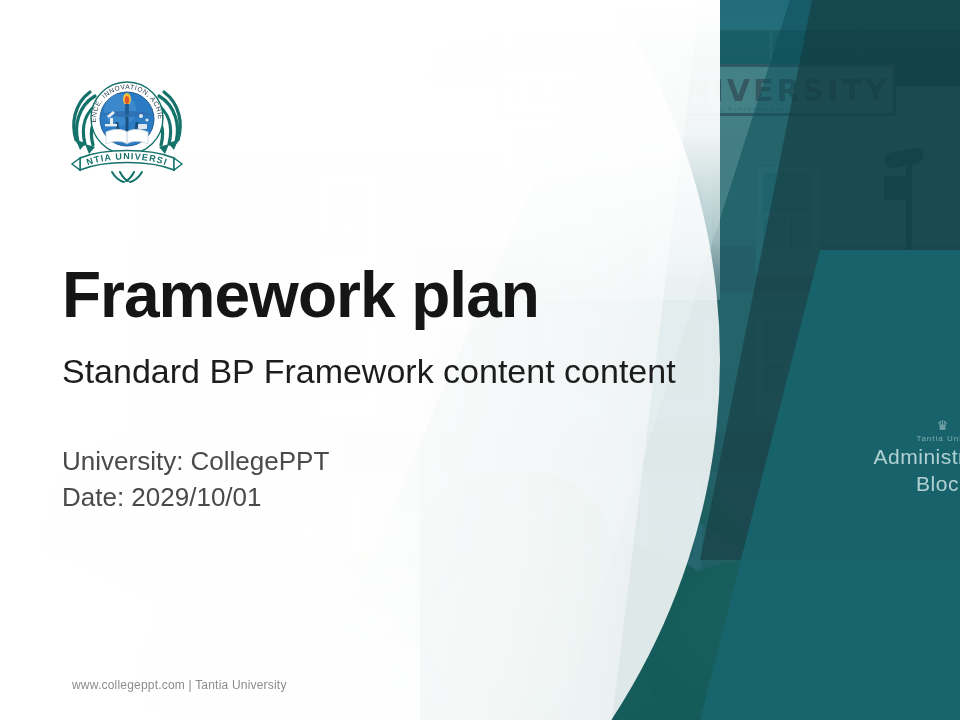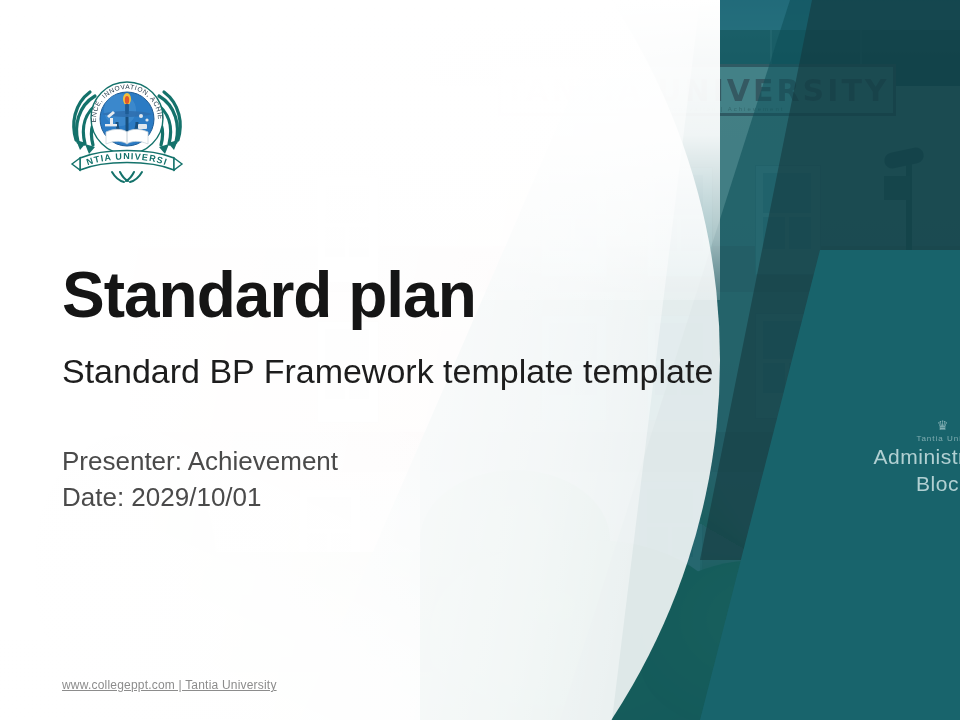--- a/index.html
+++ b/index.html
@@ -302,26 +302,25 @@
   }
   .date {
     position: absolute;
     left: 62px; top: 482px;
     font-size: 26px;
     color: #4a4a4a;
     white-space: nowrap;
   }
   .footer {
     position: absolute;
-    left: 62px; top: 678px;
+    left: 72px; top: 678px;
     font-size: 12px;
     color: #8c8c8c;
     letter-spacing: 0.2px;
     white-space: nowrap;
-    text-decoration: underline;
   }
 </style>
 </head>
 <body>
 
 <div id="slide">
 
   <div class="photo">
     <div class="sky"></div>
 
@@ -506,19 +505,19 @@
 
       <g fill="none" stroke="#14726b" stroke-width="2" stroke-linecap="round">
         <path d="M50 106 C54 113 58 115 62 116"></path>
         <path d="M58 106 C61 112 64 114 66 115"></path>
         <path d="M80 106 C76 113 72 115 68 116"></path>
         <path d="M72 106 C69 112 66 114 64 115"></path>
       </g>
     </svg>
   </div>
 
-  <div class="title">Standard plan</div>
-  <div class="subtitle">Standard BP Framework template template</div>
-  <div class="presenter">Presenter: Achievement</div>
+  <div class="title">Framework plan</div>
+  <div class="subtitle">Standard BP Framework content content</div>
+  <div class="presenter">University: CollegePPT</div>
   <div class="date">Date: 2029/10/01</div>
   <div class="footer">www.collegeppt.com | Tantia University</div>
 
 </div>
 
 </body></html>

